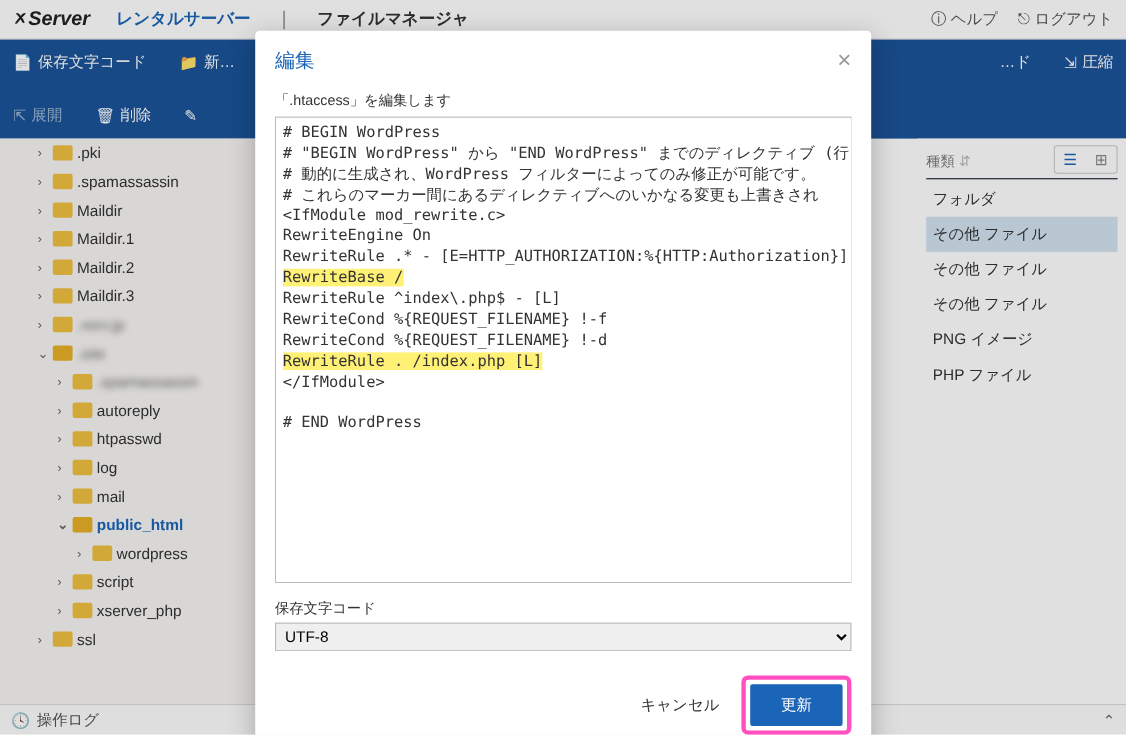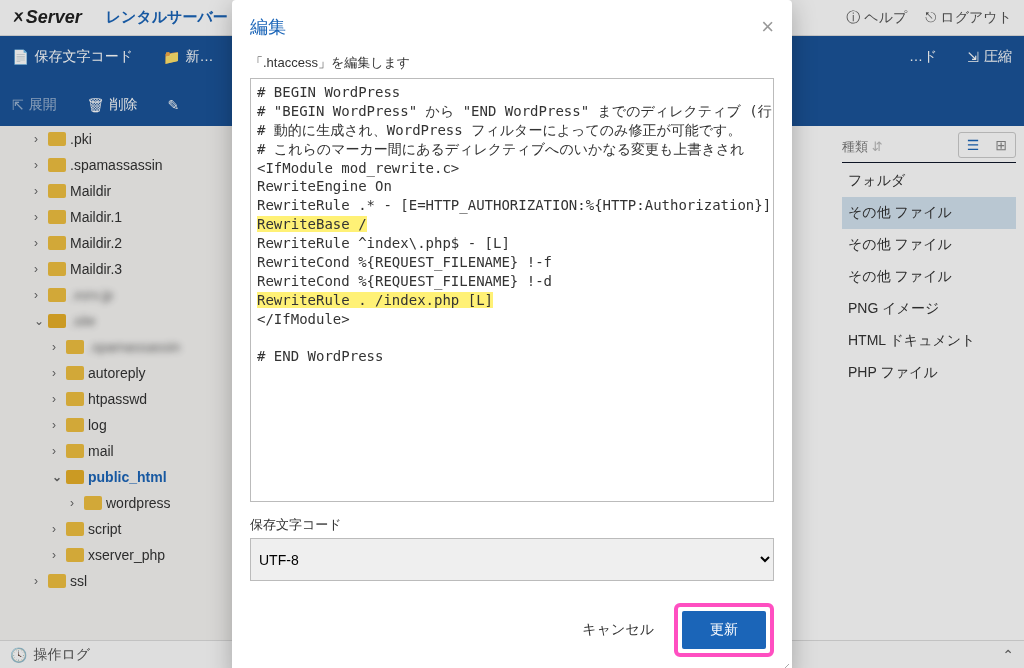--- a/index.html
+++ b/index.html
@@ -28,31 +28,31 @@
     .right-header { color: #777; font-size: 13px; border-bottom: 1px solid #0f172a; padding-bottom: 6px; margin-bottom: 2px; }
     .right-item { padding: 7px 6px; color: #333; font-size: 14px; cursor: pointer; }
     .right-item.selected { background: #d3e3f0; }
     .bottom-bar { height: 28px; background: #fdfdfd; border-top: 1px solid #ddd; display: flex; align-items: center; padding: 0 10px; justify-content: space-between; }
     .oplog { color: #555; display: flex; align-items: center; gap: 6px; cursor: pointer; }
     .chevup { color: #666; cursor: pointer; font-size: 14px; }
     .view-toggle { position: absolute; right: 8px; top: 132px; display: flex; border: 1px solid #ccc; background: #fff; border-radius: 3px; }
     .view-toggle span { padding: 4px 8px; cursor: pointer; color: #888; }
     .view-toggle span.active { color: #1b65b8; }
     
-    .modal-overlay { position: absolute; inset: 0; background: rgba(0,0,0,0.12); display: flex; align-items: flex-start; justify-content: center; }
+    .modal-overlay { position: absolute; inset: 0; background: rgba(0,0,0,0.12); display: flex; align-items: flex-start; justify-content: center; padding-top: 28px; }
     .modal { width: 560px; background: #fff; border-radius: 4px; box-shadow: 0 6px 24px rgba(0,0,0,0.25); display: flex; flex-direction: column; }
     .modal-head { padding: 14px 18px 6px; display: flex; align-items: center; }
     .modal-title { color: #1b65b8; font-size: 18px; }
     .modal-close { margin-left: auto; font-size: 22px; color: #999; cursor: pointer; }
     .modal-body { padding: 8px 18px 14px; }
     .modal-label { font-size: 13px; color: #333; margin-bottom: 6px; }
     .editor { width: 100%; height: 424px; border: 1px solid #bbb; padding: 4px 6px; font-family: monospace, sans-serif; font-size: 14px; line-height: 1.35; overflow: auto; white-space: pre; background:#fff; }
     .editor .hl { background: #fff176; }
     .enc-label { margin-top: 14px; font-size: 13px; color: #333; }
-    .enc-select { width: 100%; height: 43px; margin-top: 4px; border: 1px solid #bbb; font-size: 14px; padding: 2px 4px; }
+    .enc-select { width: 100%; height: 26px; margin-top: 4px; border: 1px solid #bbb; font-size: 14px; padding: 2px 4px; }
     .modal-foot { padding: 8px 18px 20px; display: flex; justify-content: flex-end; gap: 20px; align-items: center; }
     .btn-cancel { background: none; border: none; color: #333; font-size: 14px; cursor: pointer; }
     .btn-primary { background: #1b65b8; color: #fff; border: none; padding: 10px 28px; font-size: 14px; cursor: pointer; border-radius: 2px; }
     .pink-ring { border: 4px solid #ff4fc1; border-radius: 6px; padding: 4px; display: inline-flex; }
     .resize-handle { position: absolute; right: 2px; bottom: 2px; width: 12px; height: 12px; }
     .blur { filter: blur(3px); opacity: 0.7; }
     .indent-2 { padding-left: 34px; }
     .indent-3 { padding-left: 52px; }
     .indent-4 { padding-left: 70px; }
   </style>
@@ -206,21 +206,20 @@
     <div class="right-header">
       <span>種類</span>
       <span style="color:#bbb">⇵</span>
     </div>
     <div id="rightlist">
         <div class="right-item">フォルダ</div>
         <div class="right-item selected">その他 ファイル</div>
         <div class="right-item">その他 ファイル</div>
         <div class="right-item">その他 ファイル</div>
         <div class="right-item">PNG イメージ</div>
-        <div class="right-item">HTML ドキュメント</div>
         <div class="right-item">PHP ファイル</div>
       </div>
   </div>
 </div>
 
 <div class="view-toggle">
   <span class="active">☰</span>
   <span>⊞</span>
 </div>
 

